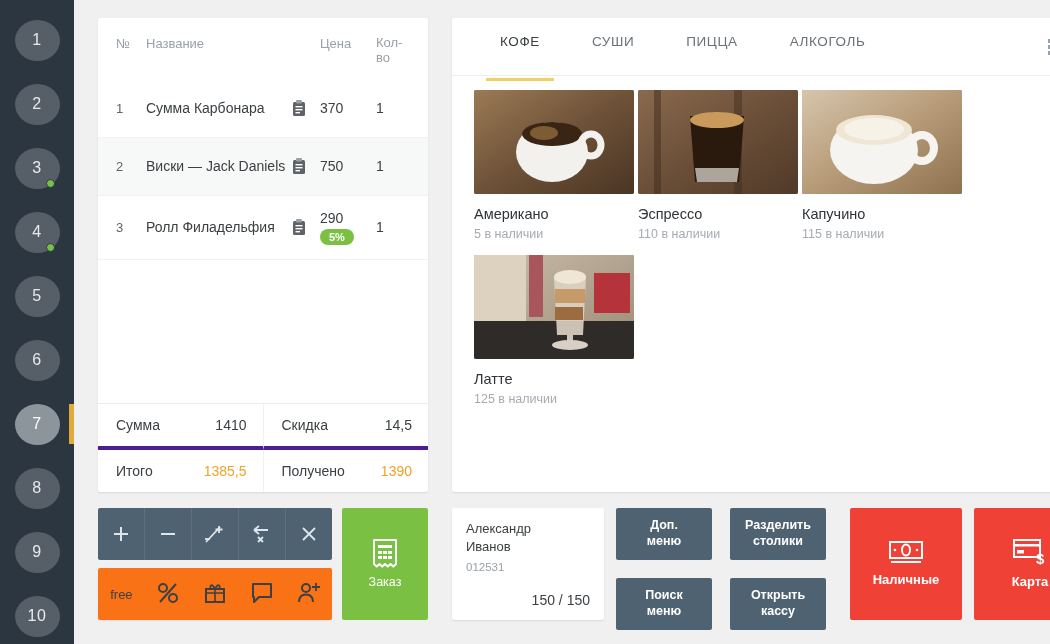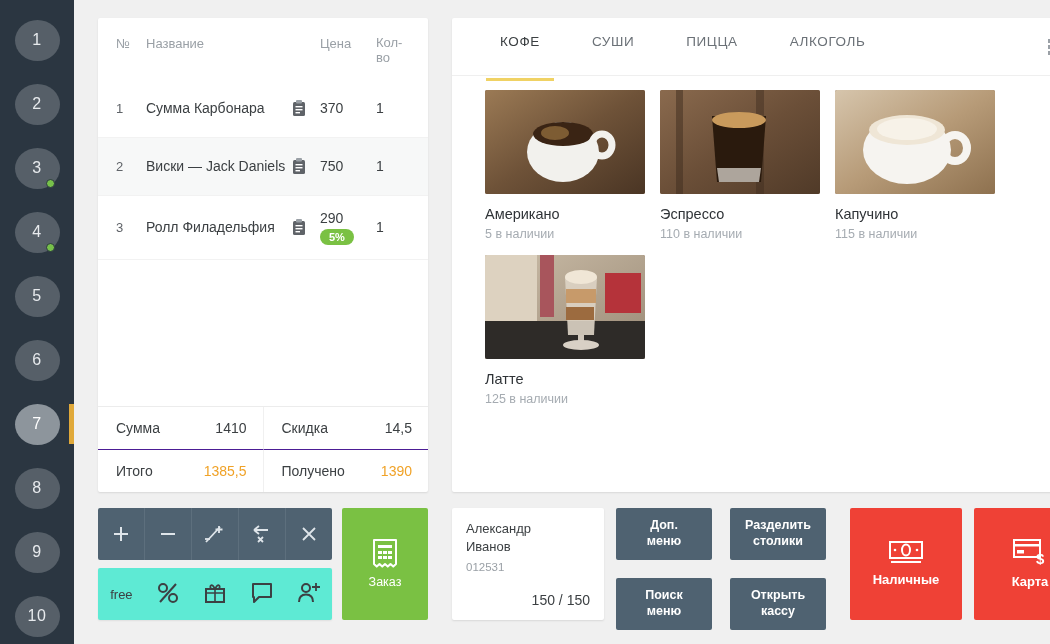--- a/index.html
+++ b/index.html
@@ -102,21 +102,21 @@
   }
   .clip-icon { display: block; width: 14px; height: 17px; }
 
   .totals { border-top: 1px solid #ececec; }
   .totals-row { display: flex; }
   .totals-cell {
     flex: 1;
     display: flex; justify-content: space-between; align-items: center;
     padding: 13px 16px 13px 18px;
     font-size: 14px; color: #3c4043;
-    border-bottom: 1px solid #4c1d95;
+    border-bottom: 4px solid #4c1d95;
   }
   .totals-cell + .totals-cell { border-left: 1px solid #f0f0f0; }
   .totals-row:last-child .totals-cell { border-bottom: none; }
   .amber { color: #f0a227; }
 
   
   .products-panel {
     flex: 1;
     background: #fff;
     border-radius: 2px;
@@ -146,21 +146,21 @@
   .grid-icon { display: grid; grid-template-columns: repeat(3,4px); gap: 2px; margin-right: 8px; }
   .grid-icon i { width: 4px; height: 4px; background: #9aa0a6; display: block; }
 
   .products {
     flex: 1;
     padding: 14px 0 0 18px;
     display: flex; flex-wrap: wrap;
     align-content: flex-start;
     overflow: hidden;
   }
-  .card { width: 160px; margin: 0 0 14px 15px; }
+  .card { width: 160px; margin: 0 0 14px 4px; }
   .card-img {
     width: 160px; height: 104px;
     border-radius: 2px;
     position: relative; overflow: hidden;
     background: #8a6c52;
   }
   .card-name { font-size: 14.5px; color: #2f3337; margin-top: 12px; }
   .card-stock { font-size: 12.5px; color: #a5abb1; margin-top: 5px; }
 
   
@@ -174,21 +174,21 @@
     display: flex; background: #4f6271;
     border-radius: 2px; height: 52px;
   }
   .tool-top .tbtn {
     flex: 1; display: flex; align-items: center; justify-content: center;
     color: #dfe5ea;
     border-right: 1px solid #5d6f7d;
   }
   .tool-top .tbtn:last-child { border-right: none; }
   .tool-bot {
-    display: flex; background: #5eead4;
+    display: flex; background: #f97316;
     border-radius: 2px; height: 52px; margin-top: 8px;
     box-shadow: 0 1px 2px rgba(0,0,0,.07);
   }
   .tool-bot .tbtn {
     flex: 1; display: flex; align-items: center; justify-content: center;
     color: #3c4043; font-size: 13px;
   }
   .order-btn {
     width: 86px; background: #7ac143; color: #fff;
     border-radius: 2px;

